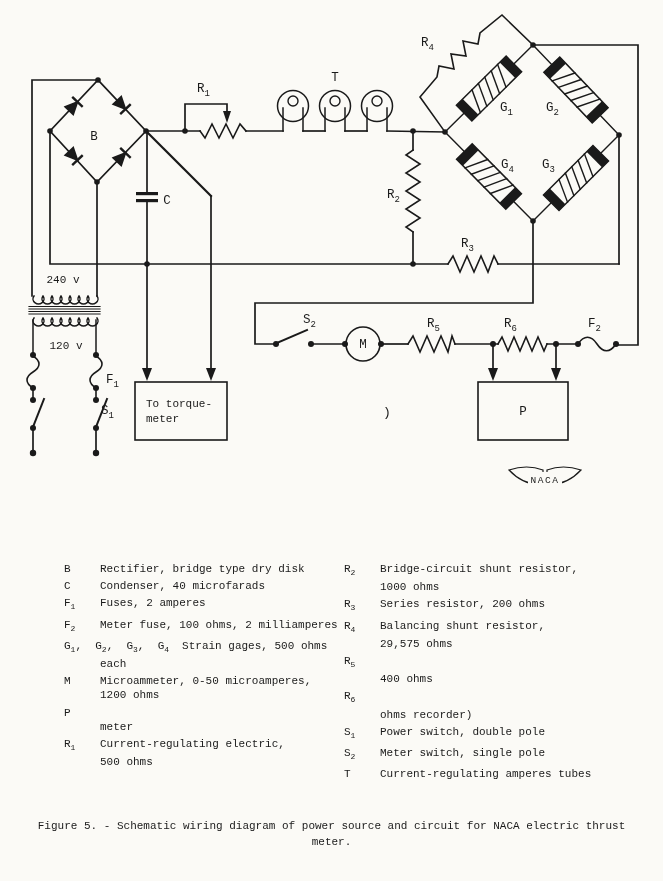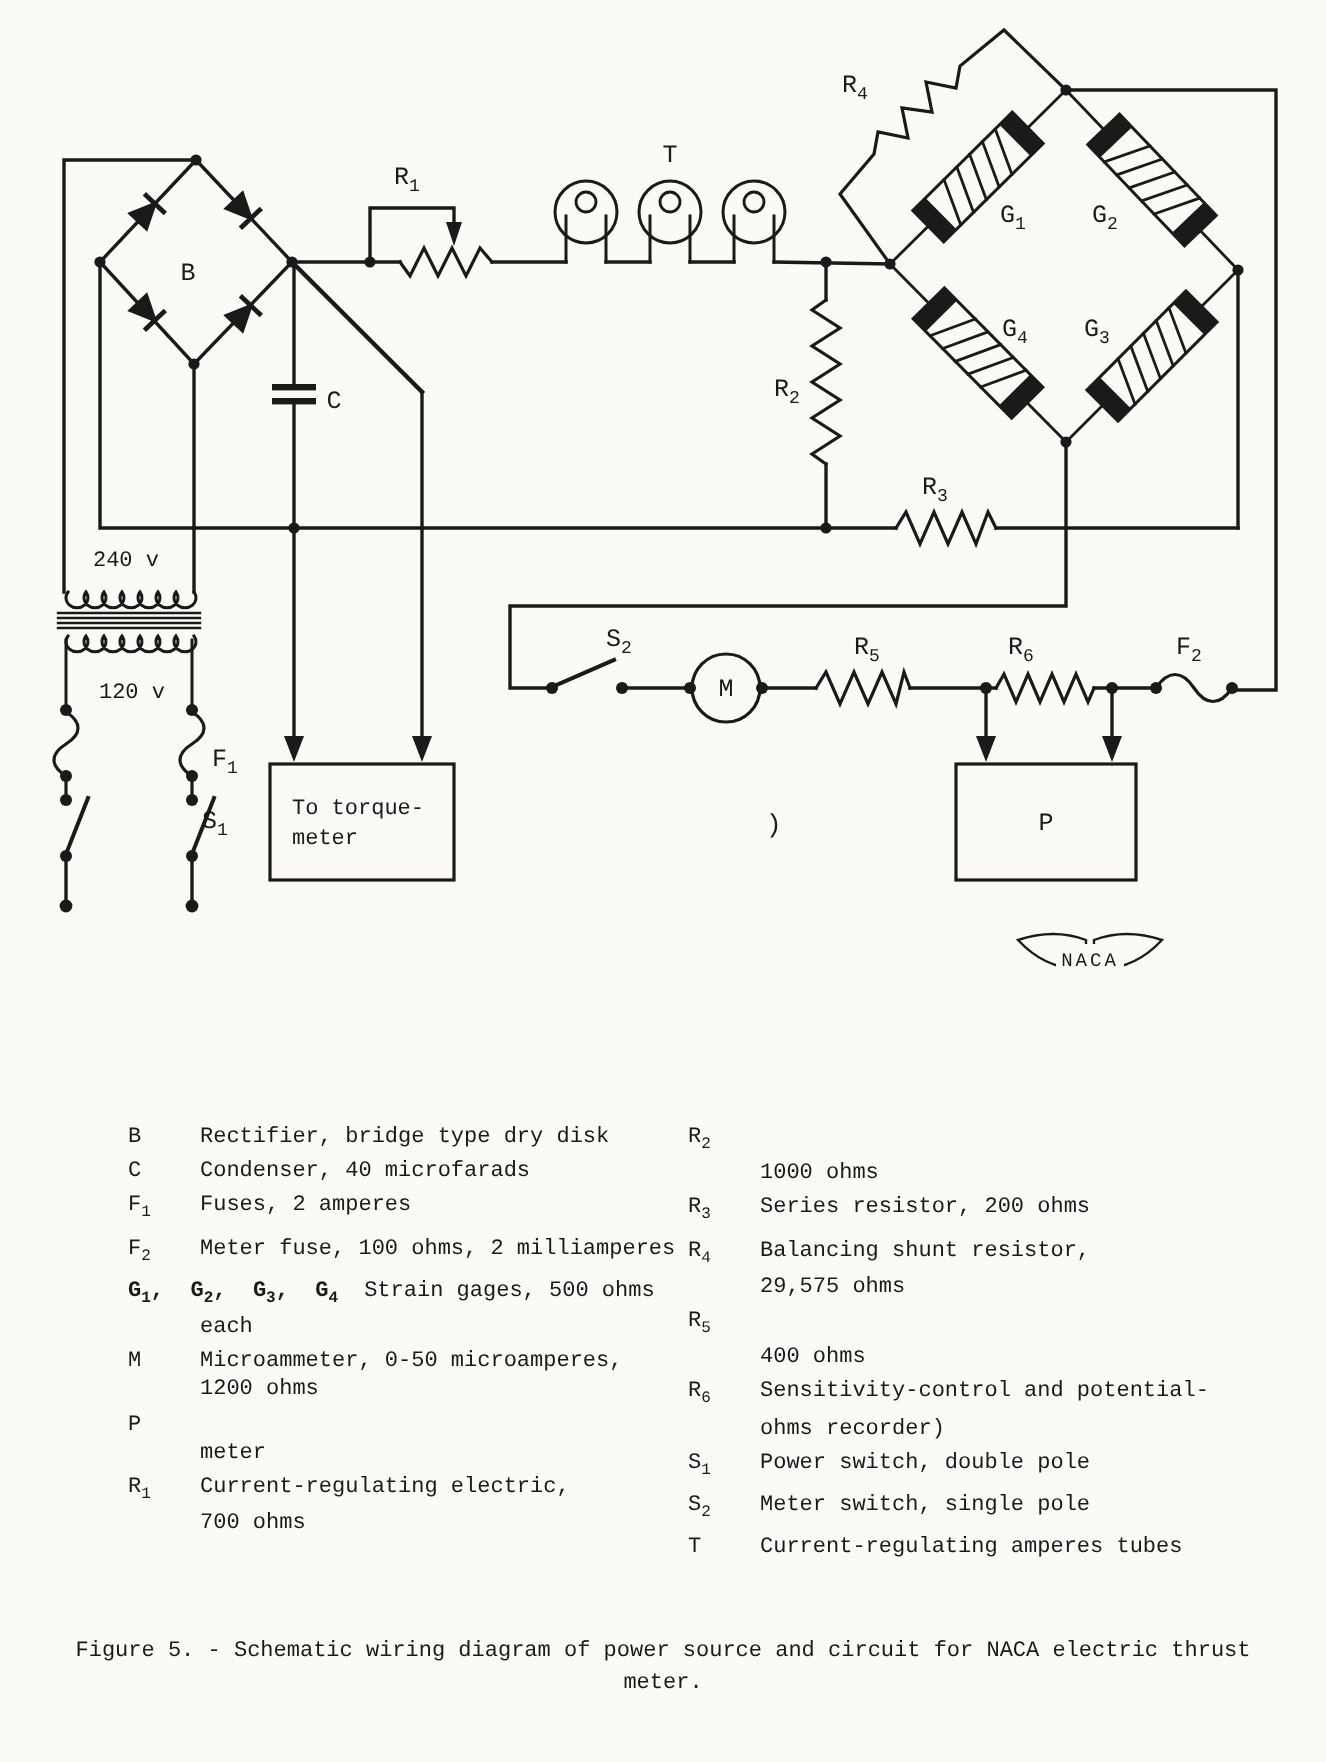--- a/index.html
+++ b/index.html
@@ -19,21 +19,21 @@
   .legend{
     position:absolute;left:0;top:562px;width:663px;
     font-size:11px;line-height:14.2px;letter-spacing:0;
   }
   .lg-col{position:absolute;top:0;}
   .lg-col.left{left:64px;width:280px;}
   .lg-col.right{left:344px;width:316px;}
   .lg-entry{margin-bottom:3px;}
   .lg-row{display:flex;}
   .lg-sym{flex:0 0 36px;white-space:pre;}
-  .lg-sym.wide{flex:0 0 auto;padding-right:13px;font-weight:bold;}
+  .lg-sym.wide{flex:0 0 auto;padding-right:13px;}
   .lg-line{white-space:pre;}
   .sub{font-size:8px;vertical-align:-3px;}
   .caption{
     position:absolute;left:0;top:818px;width:663px;
     font-size:11px;line-height:16px;text-align:center;
   }
   .caption div{white-space:pre;}
 </style>
 </head>
 <body>
@@ -350,28 +350,29 @@
           <span class="lg-line">meter</span>
         </div>
       </div>
       <div class="lg-entry">
         <div class="lg-row">
           <span class="lg-sym">R<span class="sub">1</span></span>
           <span class="lg-line">Current-regulating electric,</span>
         </div>
         <div class="lg-row">
           <span class="lg-sym"></span>
-          <span class="lg-line">700 ohms</span>
+          <span class="lg-line">500 ohms</span>
         </div>
       </div>
     </div>
   <div class="lg-col right">
       <div class="lg-entry">
         <div class="lg-row">
           <span class="lg-sym">R<span class="sub">2</span></span>
+          <span class="lg-line">Bridge-circuit shunt resistor,</span>
         </div>
         <div class="lg-row">
           <span class="lg-sym"></span>
           <span class="lg-line">1000 ohms</span>
         </div>
       </div>
       <div class="lg-entry">
         <div class="lg-row">
           <span class="lg-sym">R<span class="sub">3</span></span>
           <span class="lg-line">Series resistor, 200 ohms</span>
@@ -392,21 +393,20 @@
           <span class="lg-sym">R<span class="sub">5</span></span>
         </div>
         <div class="lg-row">
           <span class="lg-sym"></span>
           <span class="lg-line">400 ohms</span>
         </div>
       </div>
       <div class="lg-entry">
         <div class="lg-row">
           <span class="lg-sym">R<span class="sub">6</span></span>
-          <span class="lg-line">Sensitivity-control and potential-</span>
         </div>
         <div class="lg-row">
           <span class="lg-sym"></span>
         </div>
         <div class="lg-row">
           <span class="lg-sym"></span>
           <span class="lg-line">ohms recorder)</span>
         </div>
       </div>
       <div class="lg-entry">

